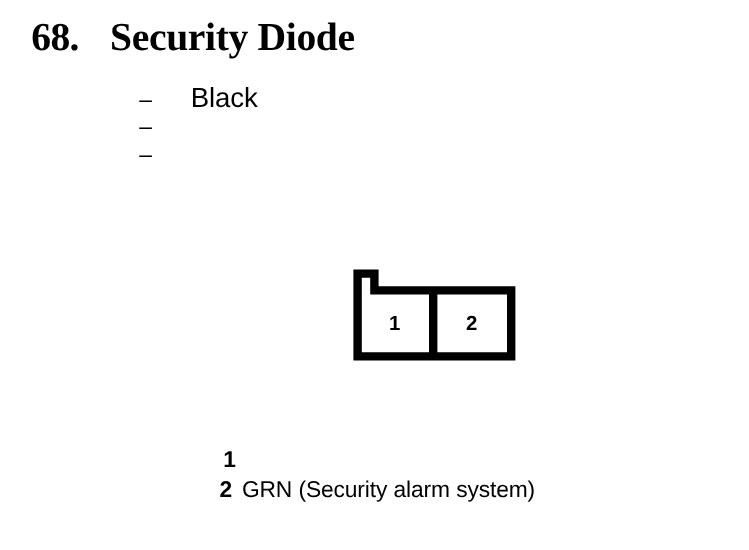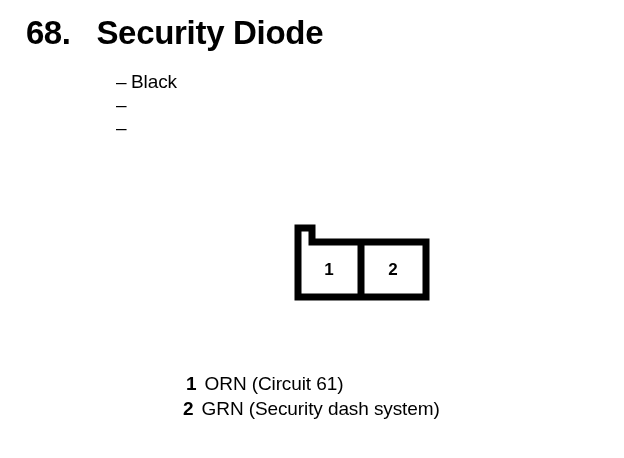--- a/index.html
+++ b/index.html
@@ -27,20 +27,21 @@
   }
 
   
   .heading {
     position: absolute;
     left: 26px;
     top: 16px;
     display: flex;
     align-items: center;
     white-space: nowrap;
+    font-family: Liberation Serif, serif;
   }
   .heading-number {
     font-size: 33px;
     font-weight: bold;
     letter-spacing: -0.5px;
     line-height: 1;
   }
   .heading-title {
     font-size: 33px;
     font-weight: bold;
@@ -62,22 +63,23 @@
     font-size: 19px;
     line-height: 23px;
     white-space: nowrap;
   }
   .desc-dash {
     width: 15px;
     flex: 0 0 15px;
     font-size: 19px;
   }
   .desc-text {
-    font-size: 19px;
+    font-size: 23px;
     letter-spacing: -0.1px;
+    margin-left: 28px;
   }
 
   
   .connector-wrap {
     position: absolute;
     left: 288px;
     top: 218px;
     width: 150px;
     height: 90px;
   }
@@ -154,23 +156,22 @@
 
       <text class="pin-number" x="41" y="57" text-anchor="middle">1</text>
       <text class="pin-number" x="105" y="57" text-anchor="middle">2</text>
     </svg>
   </div>
 
   <div class="legend">
 
     <div class="legend-row row-1">
       <span class="legend-pin">1</span>
-      <span class="legend-desc">ORN (Circuit 61)</span>
     </div>
 
     <div class="legend-row row-2">
       <span class="legend-pin">2</span>
-      <span class="legend-desc">GRN (Security dash system)</span>
+      <span class="legend-desc">GRN (Security alarm system)</span>
     </div>
 
   </div>
 
 </div>
 
 </body></html>

